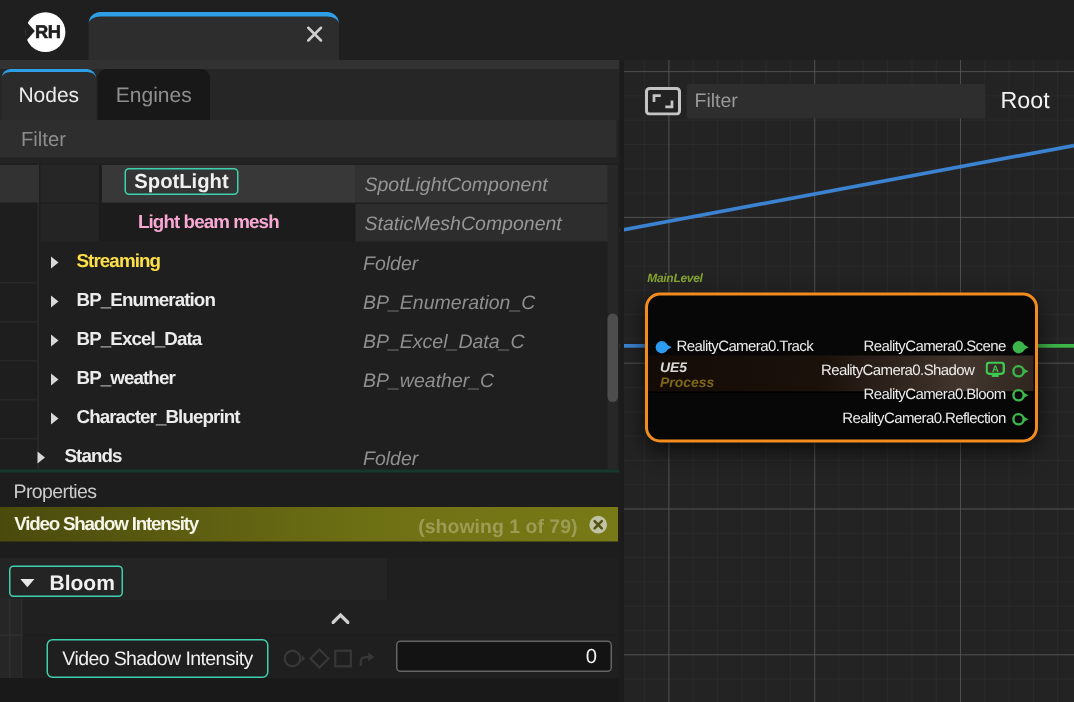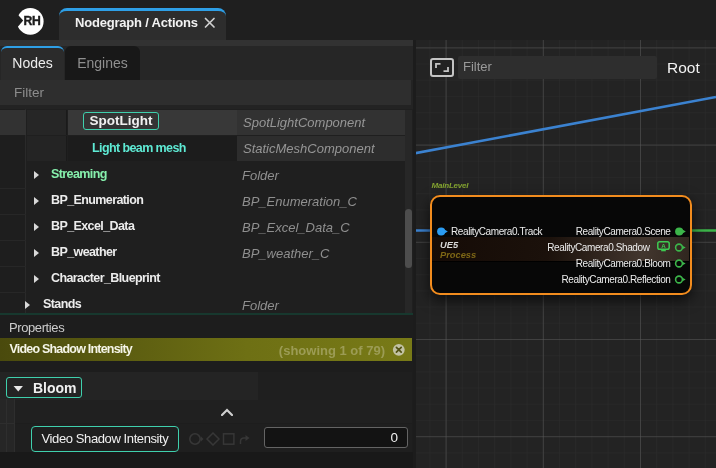--- a/index.html
+++ b/index.html
@@ -14,21 +14,20 @@
 
   <div class="abs" style="left:0;top:0;width:716px;height:40px;background:#1f1f1f;"></div>
 
   <svg class="abs" style="left:17px;top:7px;" width="28" height="28" viewBox="0 0 28 28">
     <circle cx="13.3" cy="14.4" r="13.3" fill="#ffffff"></circle>
     <path d="M -1.5 5 L 6.2 13.6 L -1.5 22.5 Z" fill="#1f1f1f"></path>
     <text x="14.9" y="18.2" font-size="12.2" font-weight="bold" fill="#1d1d1d" stroke="#1d1d1d" stroke-width="0.4" text-anchor="middle" letter-spacing="-0.3" font-family="Liberation Sans, sans-serif">RH</text>
   </svg>
 
   <div class="abs" style="left:59px;top:8px;width:167px;height:32px;background:#2d2d2d;border-top:3px solid #2e9fe6;border-radius:8px 8px 0 0;"></div>
-  <div class="abs" style="left:75px;top:15px;width:140px;height:22px;color:#f2f2f2;font-size:13px;font-weight:bold;white-space:nowrap;letter-spacing:-0.2px;">Nodegraph / Actions</div>
   <svg class="abs" style="left:203px;top:16px;" width="14" height="14" viewBox="0 0 14 14">
     <path d="M2.5 2.5 L11 11 M11 2.5 L2.5 11" stroke="#cfcfcf" stroke-width="1.7" stroke-linecap="round"></path>
   </svg>
 
   <div class="abs" style="left:0;top:40px;width:413px;height:428px;background:#232323;"></div>
 
   <div class="abs" style="left:0;top:40px;width:413px;height:6px;background:#323232;"></div>
   <div class="abs" style="left:0;top:46px;width:413px;height:34px;background:#262626;"></div>
 
   <div class="abs" style="left:1px;top:46px;width:63px;height:34px;background:#2b2b2b;border-top:2px solid #2e9fe6;border-radius:6px 6px 0 0;"></div>
@@ -46,27 +45,27 @@
   <div class="abs" style="left:0;top:110px;width:26px;height:25px;background:#323232;"></div>
   <div class="abs" style="left:27px;top:110px;width:40px;height:25px;background:#262626;border-right:1px solid #1a1a1a;"></div>
   <div class="abs" style="left:68px;top:110px;width:169px;height:25px;background:#383838;"></div>
   <div class="abs" style="left:237px;top:110px;width:175px;height:25px;background:#323232;"></div>
   <div class="abs" style="left:83px;top:112px;width:76px;height:18px;border:1px solid #3fd0ad;border-radius:3px;background:#343434;color:#f0f0f0;font-size:13.5px;font-weight:bold;text-align:center;line-height:16px;">SpotLight</div>
   <div class="abs" style="left:243px;top:115px;color:#969696;font-size:13px;font-style:italic;">SpotLightComponent</div>
 
   <div class="abs" style="left:27px;top:136px;width:40px;height:25px;background:#242424;border-right:1px solid #1a1a1a;"></div>
   <div class="abs" style="left:68px;top:136px;width:169px;height:25px;background:#1c1c1c;"></div>
   <div class="abs" style="left:237px;top:136px;width:175px;height:25px;background:#2d2d2d;"></div>
-  <div class="abs" style="left:92px;top:141px;color:#5eead4;font-size:12.5px;font-weight:bold;letter-spacing:-0.6px;">Light beam mesh</div>
+  <div class="abs" style="left:92px;top:141px;color:#f9a8d4;font-size:12.5px;font-weight:bold;letter-spacing:-0.6px;">Light beam mesh</div>
   <div class="abs" style="left:243px;top:141px;color:#969696;font-size:13px;font-style:italic;">StaticMeshComponent</div>
 
   <svg class="abs" style="left:33px;top:170px;" width="7" height="10" viewBox="0 0 7 10">
       <path d="M1 1 L6 5 L1 9 Z" fill="#d8d8d8"></path>
     </svg>
-  <div class="abs" style="left:51px;top:167px;color:#86efac;font-size:12.5px;font-weight:bold;letter-spacing:-0.6px;">Streaming</div>
+  <div class="abs" style="left:51px;top:167px;color:#fde047;font-size:12.5px;font-weight:bold;letter-spacing:-0.6px;">Streaming</div>
   <div class="abs" style="left:242px;top:168px;color:#8f8f8f;font-size:13px;font-style:italic;">Folder</div>
   <div class="abs" style="left:0;top:188px;width:26px;height:1px;background:#272727;"></div>
   <svg class="abs" style="left:33px;top:196px;" width="7" height="10" viewBox="0 0 7 10">
       <path d="M1 1 L6 5 L1 9 Z" fill="#d8d8d8"></path>
     </svg>
   <div class="abs" style="left:51px;top:193px;color:#ececec;font-size:12.5px;font-weight:bold;letter-spacing:-0.6px;">BP_Enumeration</div>
   <div class="abs" style="left:242px;top:194px;color:#8f8f8f;font-size:13px;font-style:italic;">BP_Enumeration_C</div>
   <div class="abs" style="left:0;top:214px;width:26px;height:1px;background:#272727;"></div>
   <svg class="abs" style="left:33px;top:222px;" width="7" height="10" viewBox="0 0 7 10">
       <path d="M1 1 L6 5 L1 9 Z" fill="#d8d8d8"></path>

